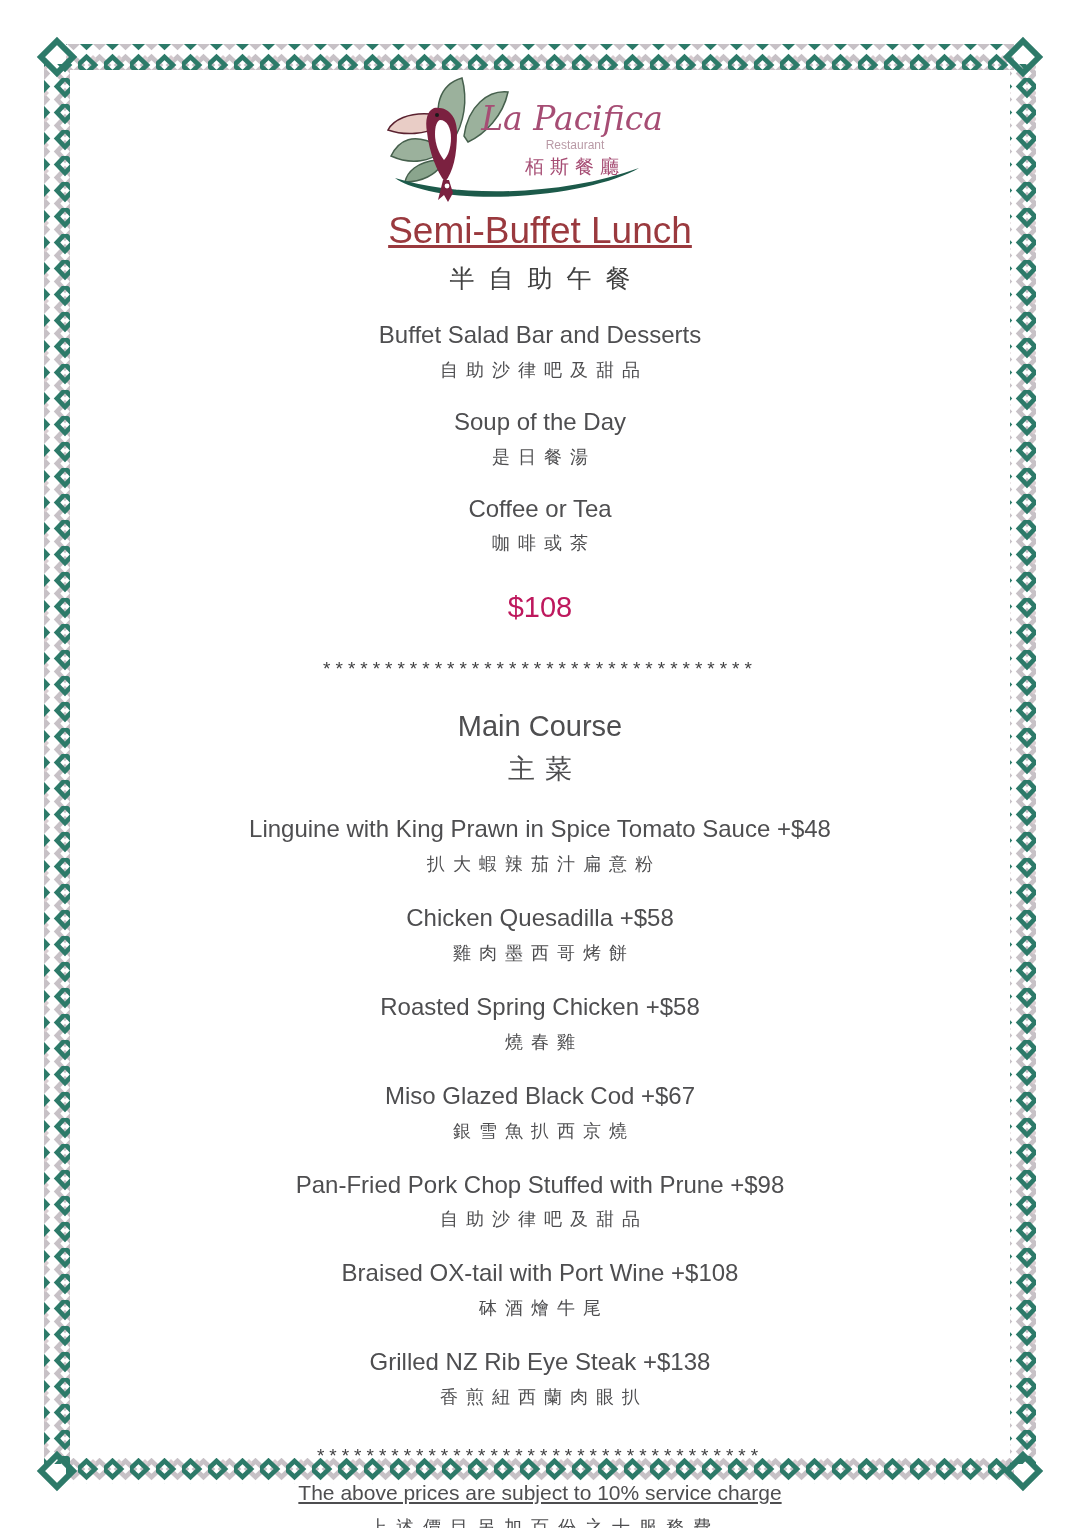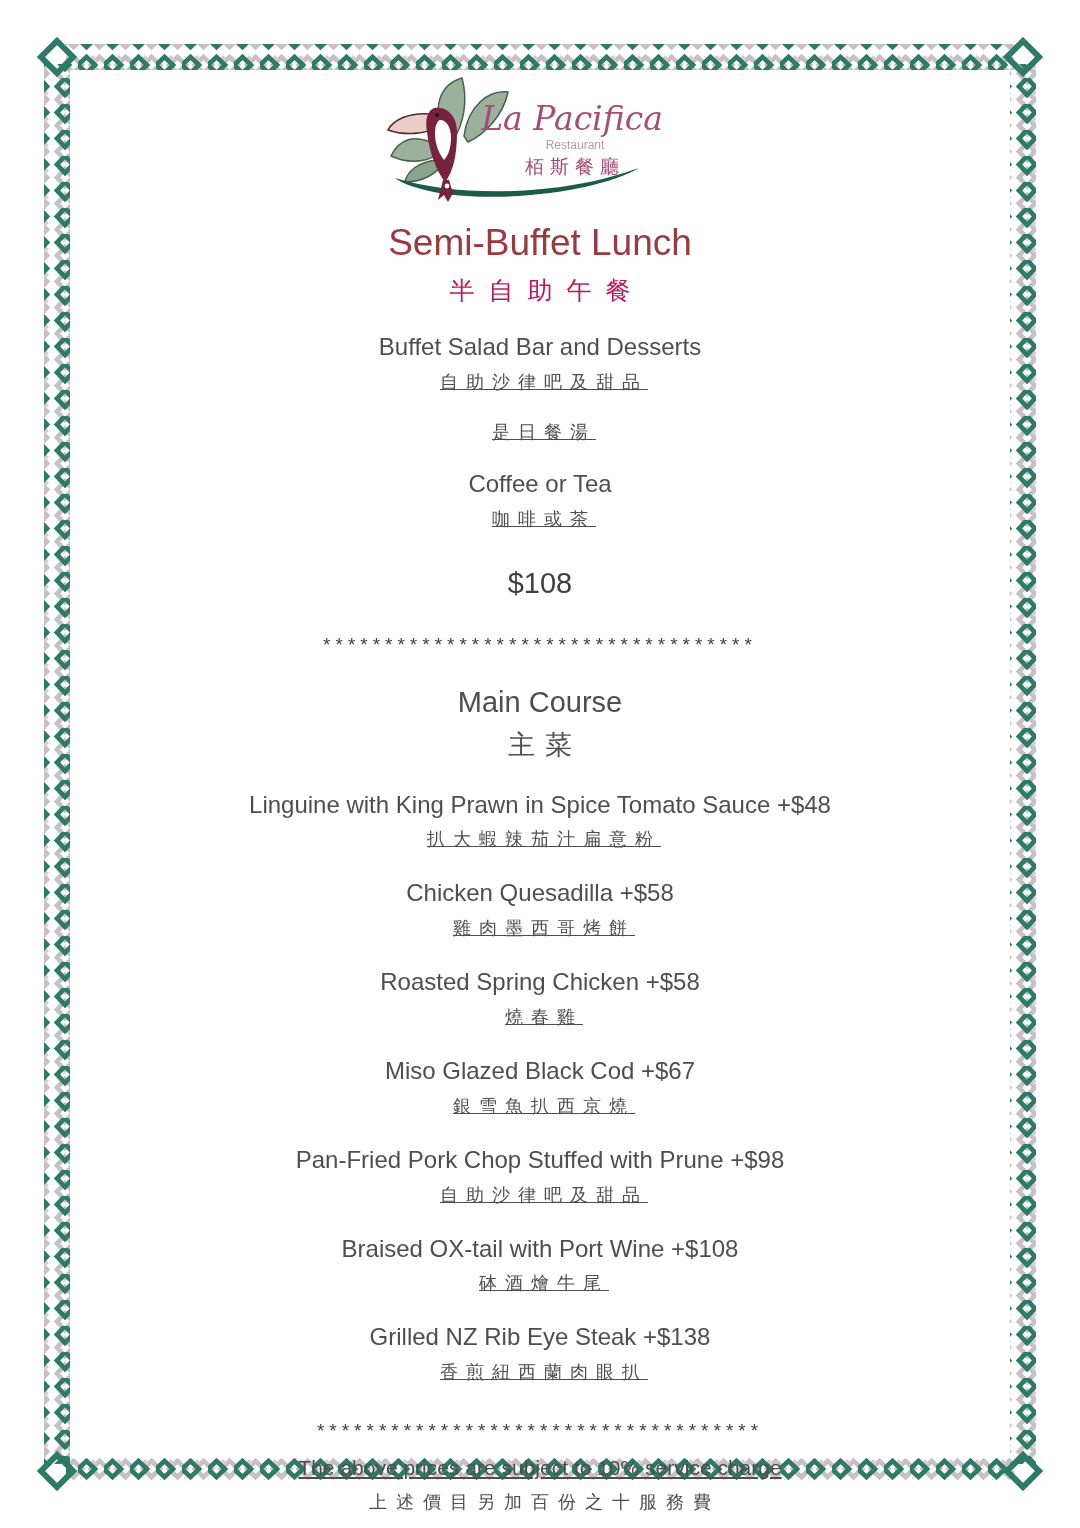--- a/index.html
+++ b/index.html
@@ -14,34 +14,33 @@
     position:absolute;left:0;top:0;width:1080px;height:1528px;
     pointer-events:none;
   }
   .content{
     position:absolute;left:80px;top:74px;width:920px;
     text-align:center;
     color:#4e4e50;
   }
   .logo-wrap{width:310px;margin:0 auto;position:relative;left:-18px;}
   .title-en{
-    font-size:37px;color:#9a393e;margin-top:14px;letter-spacing:0px;
+    font-size:37px;color:#9a393e;margin-top:2px;letter-spacing:0px;text-decoration:underline;
   }
   .title-zh{
-    font-size:25px;color:#be185d;margin-top:10px;letter-spacing:14px;
+    font-size:25px;color:#404040;margin-top:10px;letter-spacing:14px;
     font-family:Liberation Mono, monospace;text-indent:14px;
   }
   .pair{margin-top:26px;}
   .pair .en{font-size:24px;line-height:1.2;}
   .pair .zh{
     font-size:18px;margin-top:8px;letter-spacing:8px;text-indent:8px;
     font-family:"DejaVu Serif", serif;
-    text-decoration:underline;
   }
-  .price{font-size:29px;margin-top:36px;color:#404040;}
+  .price{font-size:29px;margin-top:36px;color:#be185d;}
   .divider{
     font-size:19px;letter-spacing:5px;color:#414143;margin-top:34px;
     white-space:nowrap;
   }
   .section-title-en{font-size:29px;margin-top:30px;}
   .section-title-zh{
     font-size:27px;margin-top:8px;letter-spacing:10px;text-indent:10px;
     font-family:"DejaVu Serif", serif;
   }
   .items .pair{margin-top:28px;}
@@ -111,20 +110,21 @@
 
   <div class="title-en">Semi-Buffet Lunch</div>
   <div class="title-zh">半自助午餐</div>
 
   <div>
     <div class="pair">
       <div class="en">Buffet Salad Bar and Desserts</div>
       <div class="zh">自助沙律吧及甜品</div>
     </div>
     <div class="pair">
+      <div class="en">Soup of the Day</div>
       <div class="zh">是日餐湯</div>
     </div>
     <div class="pair">
       <div class="en">Coffee or Tea</div>
       <div class="zh">咖啡或茶</div>
     </div>
   </div>
 
   <div class="price">$108</div>
 

